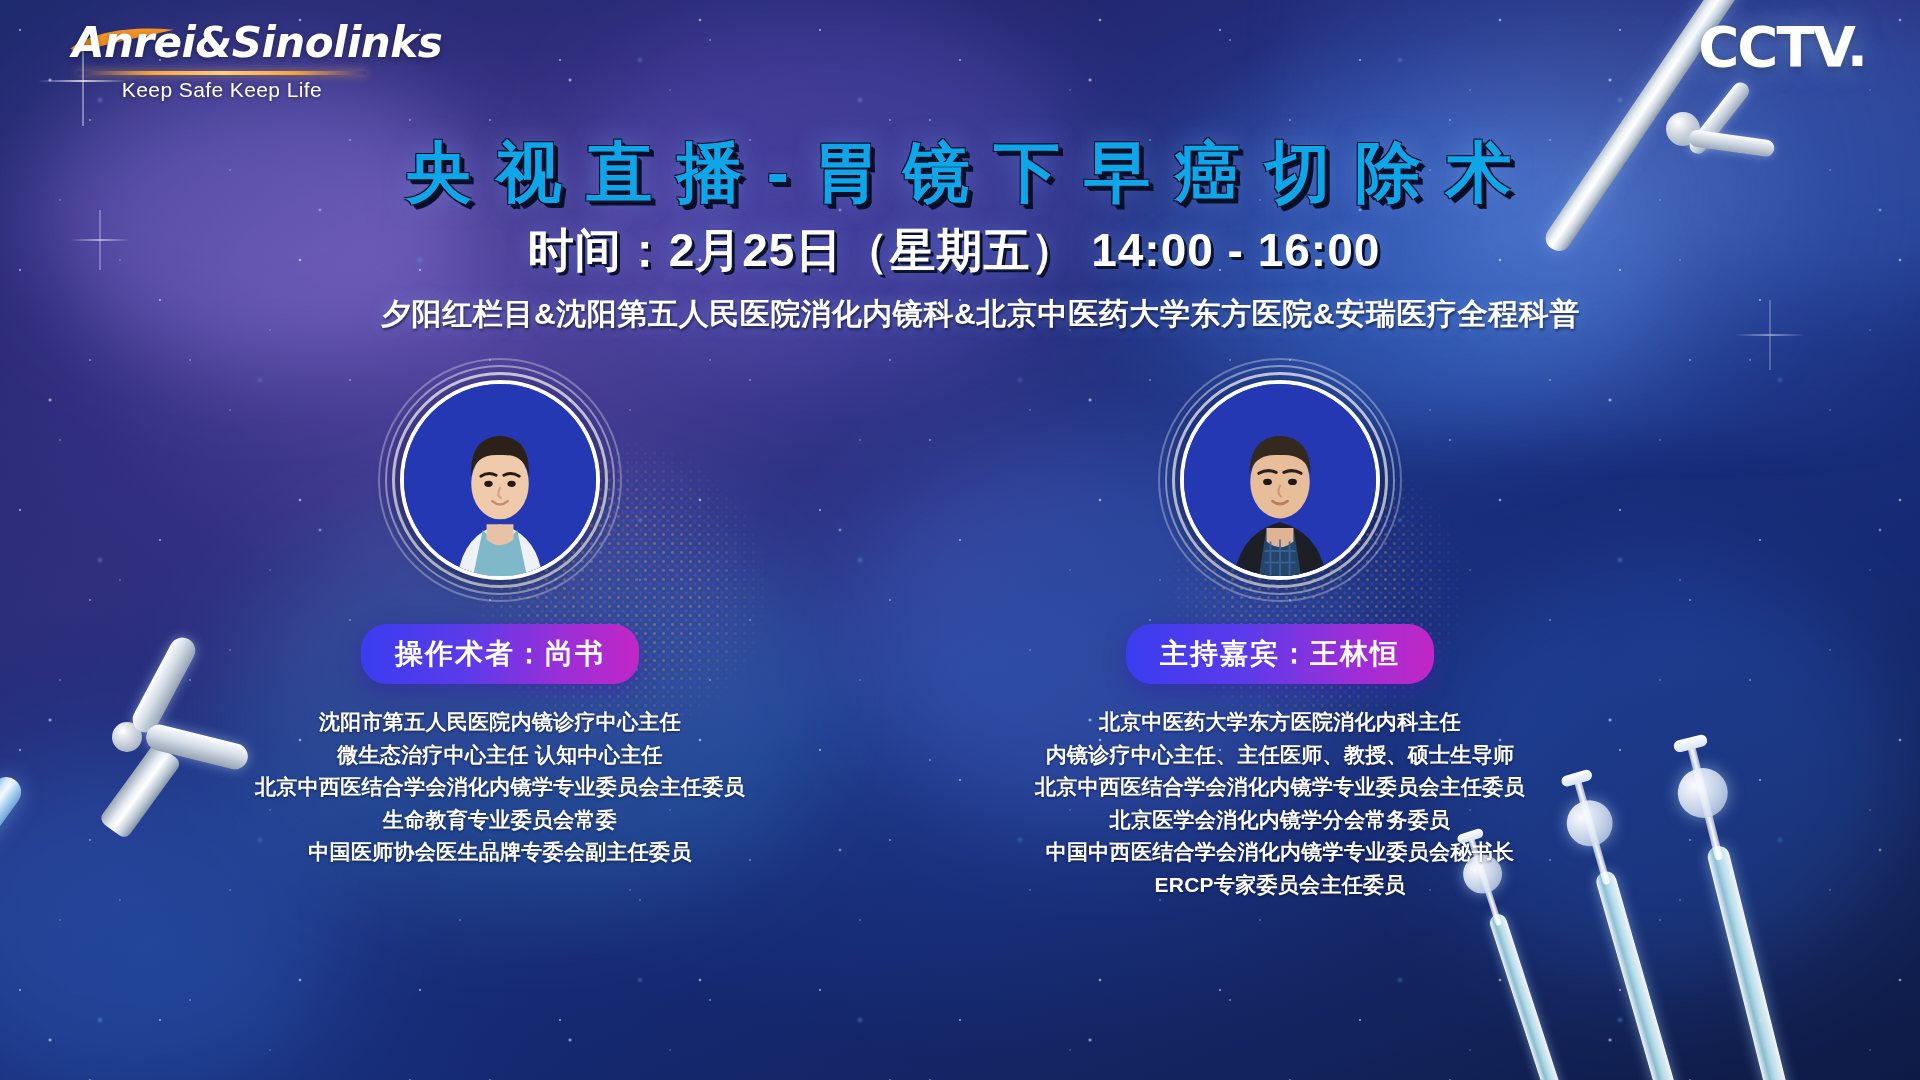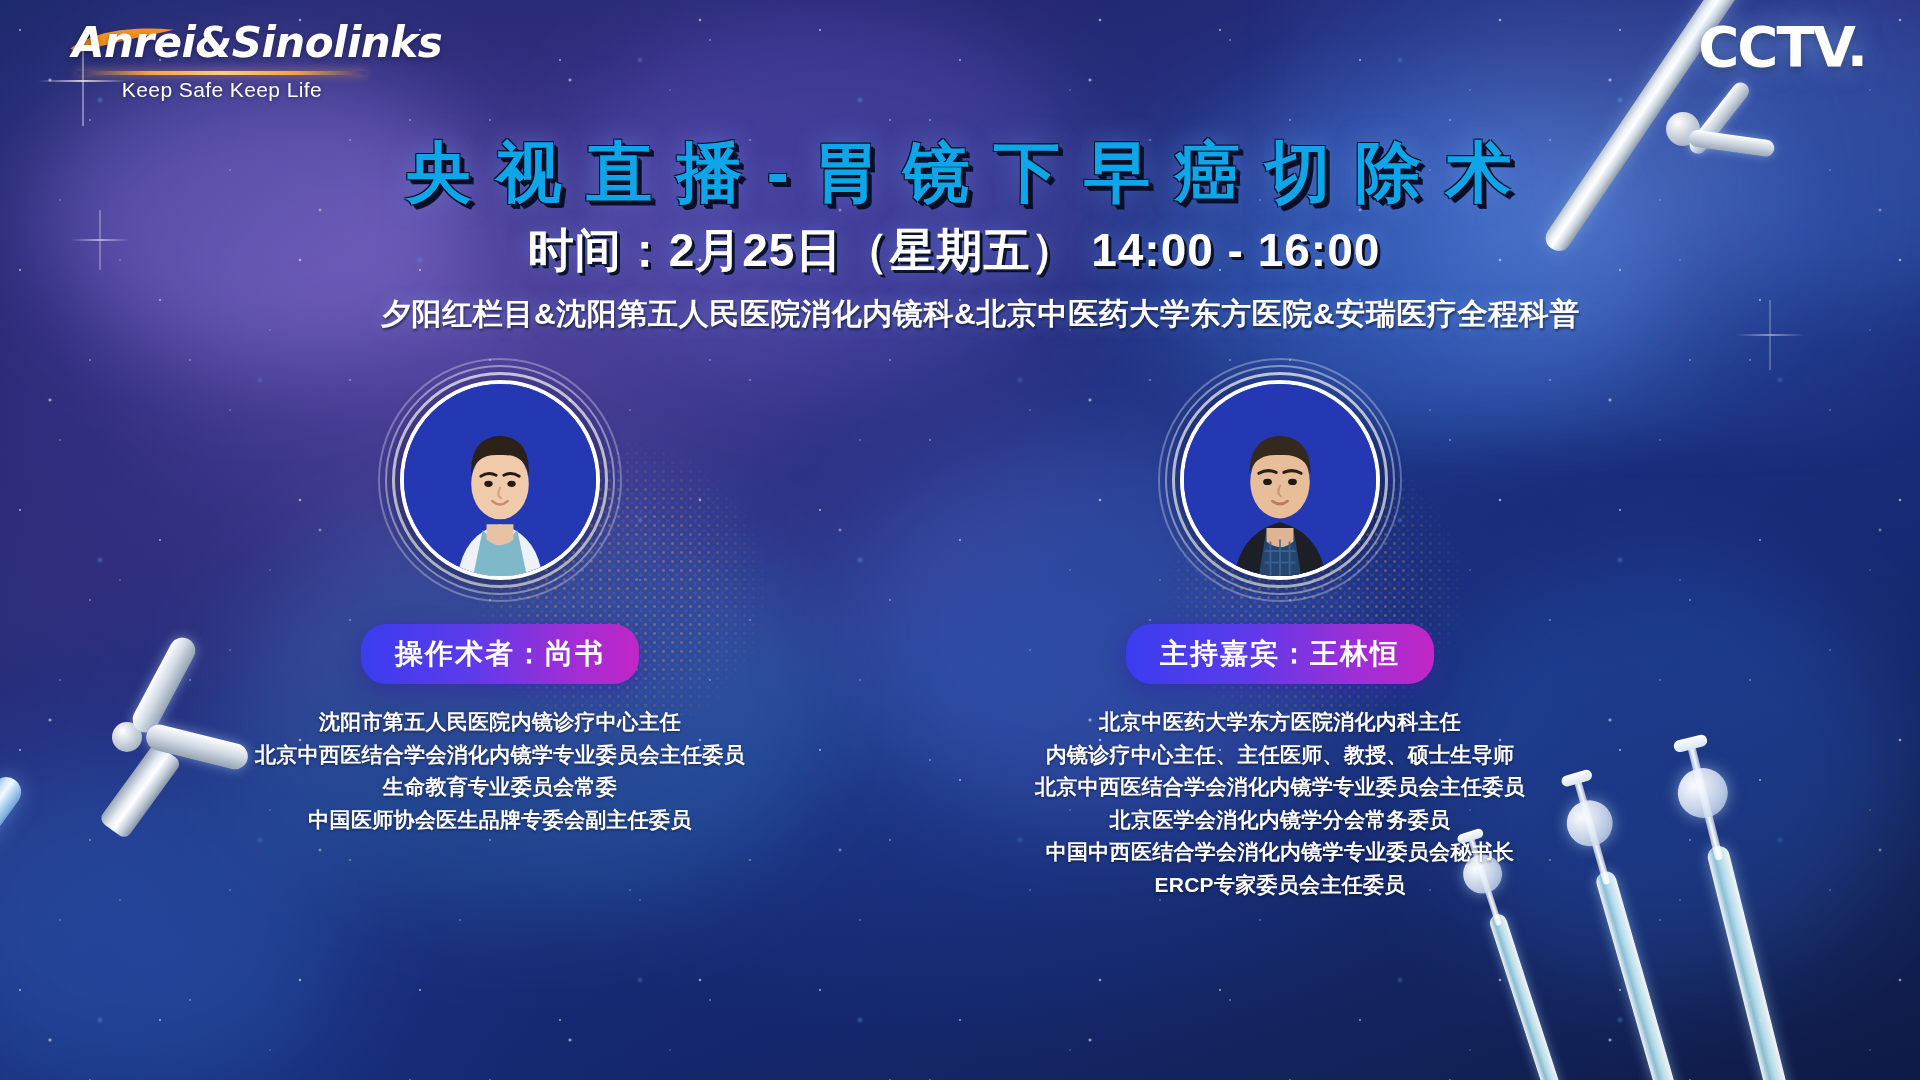--- a/index.html
+++ b/index.html
@@ -367,20 +367,21 @@
         <path d="M80 96 q8 -5 16 -1" stroke="#241a12" stroke-width="3" fill="none" stroke-linecap="round"></path>
         <path d="M104 95 q8 -4 16 1" stroke="#241a12" stroke-width="3" fill="none" stroke-linecap="round"></path>
         <path d="M92 122 q8 7 16 0" stroke="#c98a72" stroke-width="2.6" fill="none" stroke-linecap="round"></path>
         <path d="M100 108 q-4 8 1 11" stroke="#d9a184" stroke-width="2.2" fill="none" stroke-linecap="round"></path>
       </svg>
     </div>
   </div>
   <div class="badge">操作术者：尚书</div>
   <div class="creds">
     <div>沈阳市第五人民医院内镜诊疗中心主任</div>
+    <div>微生态治疗中心主任 认知中心主任</div>
     <div>北京中西医结合学会消化内镜学专业委员会主任委员</div>
     <div>生命教育专业委员会常委</div>
     <div>中国医师协会医生品牌专委会副主任委员</div>
   </div>
 </div>
 
 <div class="person p-right">
   <div class="avatar-wrap">
     <div class="ring r1"></div>
     <div class="ring r2"></div>

